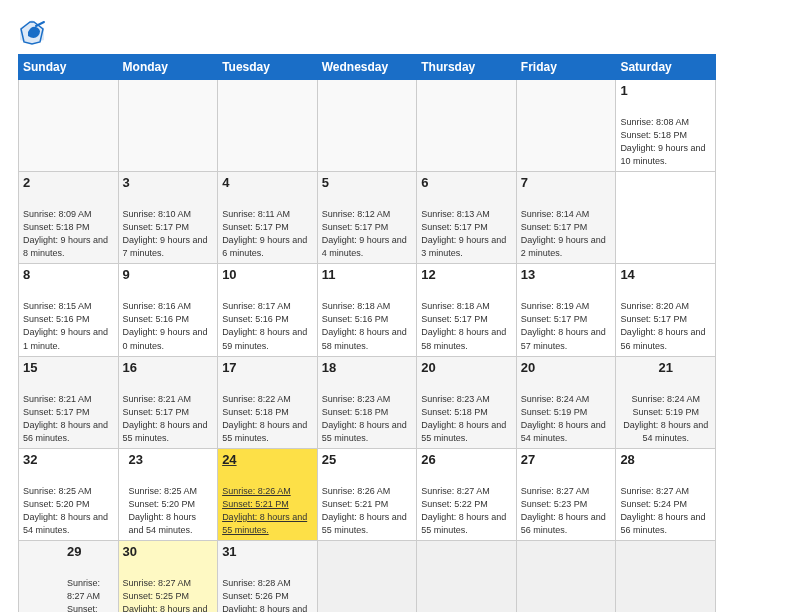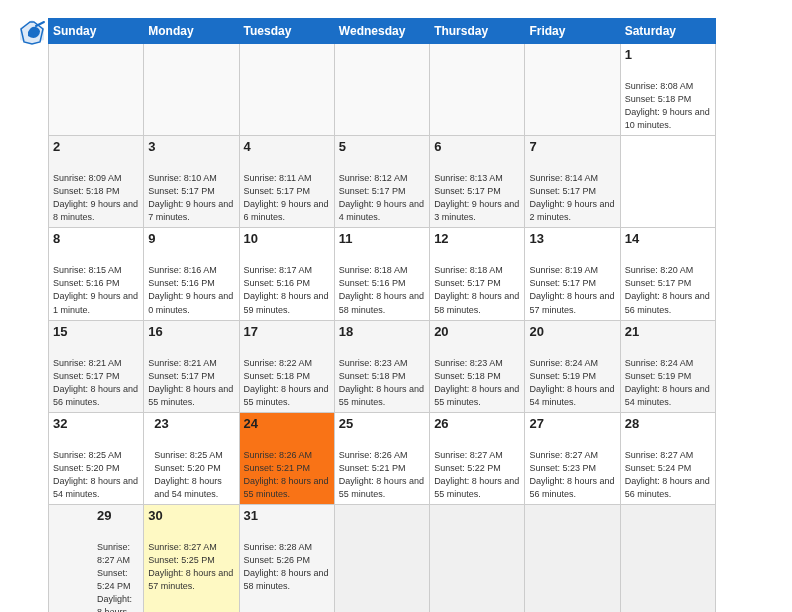--- a/index.html
+++ b/index.html
@@ -8,21 +8,21 @@
       background: #fff;
       width: 792px;
       height: 612px;
       overflow: hidden;
     }
     .page {
       width: 734px;
       height: 612px;
       padding: 18px 18px 12px 18px;
       display: flex;
-      flex-direction: row;
+      flex-direction: column;
     }
     .header {
       display: flex;
       justify-content: space-between;
       align-items: flex-start;
       margin-bottom: 8px;
     }
     .logo {
       display: flex;
       align-items: center;
@@ -227,35 +227,35 @@
             <div class="day-info">Sunrise: 8:23 AM<br>Sunset: 5:18 PM<br>Daylight: 8 hours and 55 minutes.</div>
           </td>
           <td style="background: rgb(245, 245, 245);">
             <span class="day-number">20</span>
             <div class="day-info">Sunrise: 8:23 AM<br>Sunset: 5:18 PM<br>Daylight: 8 hours and 55 minutes.</div>
           </td>
           <td style="background: rgb(245, 245, 245);">
             <span class="day-number">20</span>
             <div class="day-info">Sunrise: 8:24 AM<br>Sunset: 5:19 PM<br>Daylight: 8 hours and 54 minutes.</div>
           </td>
-          <td style="background: rgb(245, 245, 245);">
+          <td style="background: rgb(245, 245, 245); text-align: center;">
             <span class="day-number">21</span>
             <div class="day-info">Sunrise: 8:24 AM<br>Sunset: 5:19 PM<br>Daylight: 8 hours and 54 minutes.</div>
           </td>
         </tr>
         <tr>
           <td style="background: rgb(255, 255, 255);">
             <span class="day-number">32</span>
             <div class="day-info">Sunrise: 8:25 AM<br>Sunset: 5:20 PM<br>Daylight: 8 hours and 54 minutes.</div>
           </td>
           <td style="background: rgb(255, 255, 255); padding-left: 10px;">
             <span class="day-number">23</span>
             <div class="day-info">Sunrise: 8:25 AM<br>Sunset: 5:20 PM<br>Daylight: 8 hours and 54 minutes.</div>
           </td>
-          <td style="background: #f97316;">
+          <td style="background: #fde047; text-decoration: underline;">
             <span class="day-number">24</span>
             <div class="day-info">Sunrise: 8:26 AM<br>Sunset: 5:21 PM<br>Daylight: 8 hours and 55 minutes.</div>
           </td>
           <td style="background: rgb(255, 255, 255);">
             <span class="day-number">25</span>
             <div class="day-info">Sunrise: 8:26 AM<br>Sunset: 5:21 PM<br>Daylight: 8 hours and 55 minutes.</div>
           </td>
           <td style="background: rgb(255, 255, 255);">
             <span class="day-number">26</span>
             <div class="day-info">Sunrise: 8:27 AM<br>Sunset: 5:22 PM<br>Daylight: 8 hours and 55 minutes.</div>

